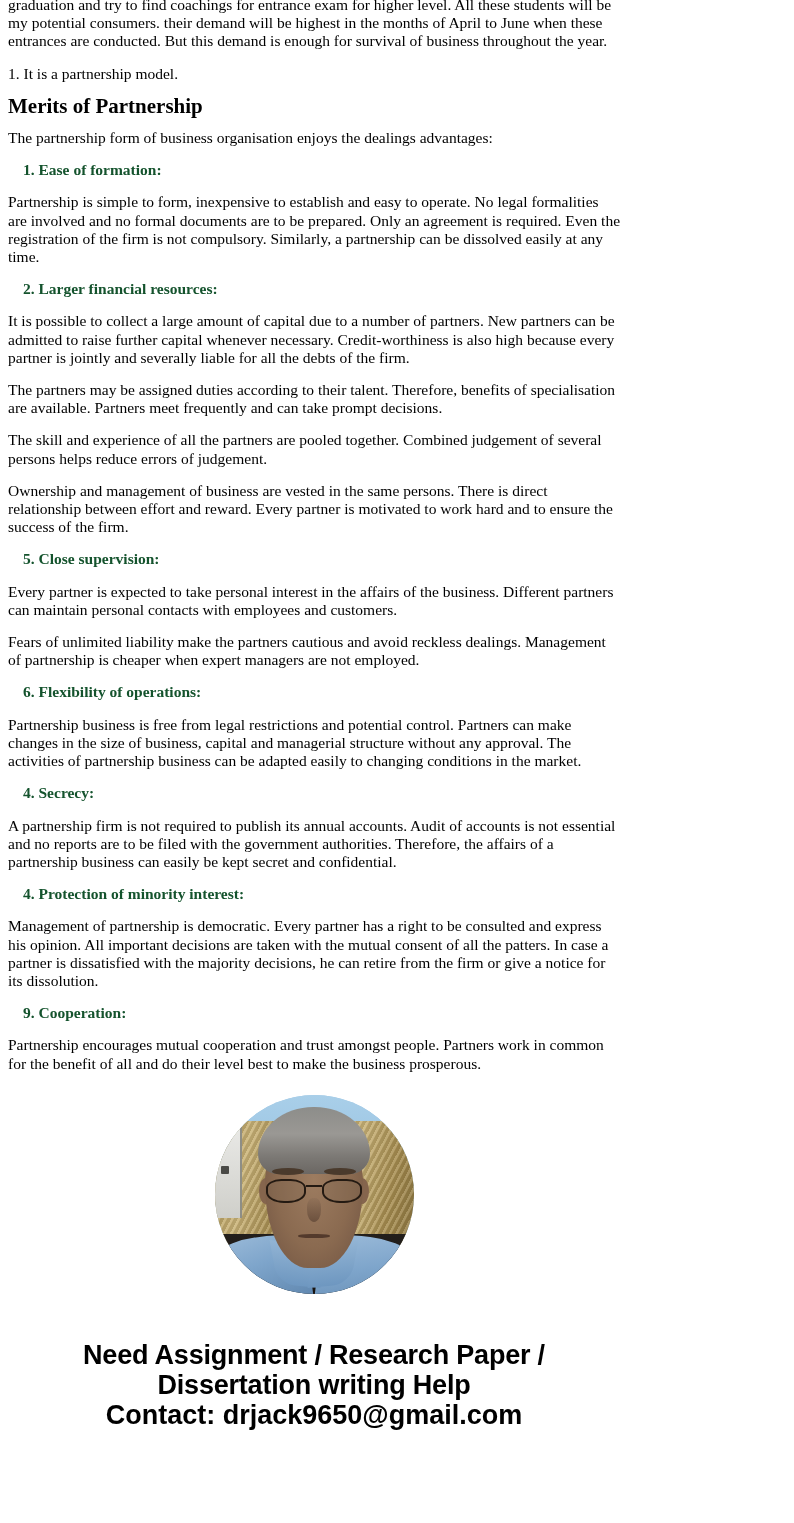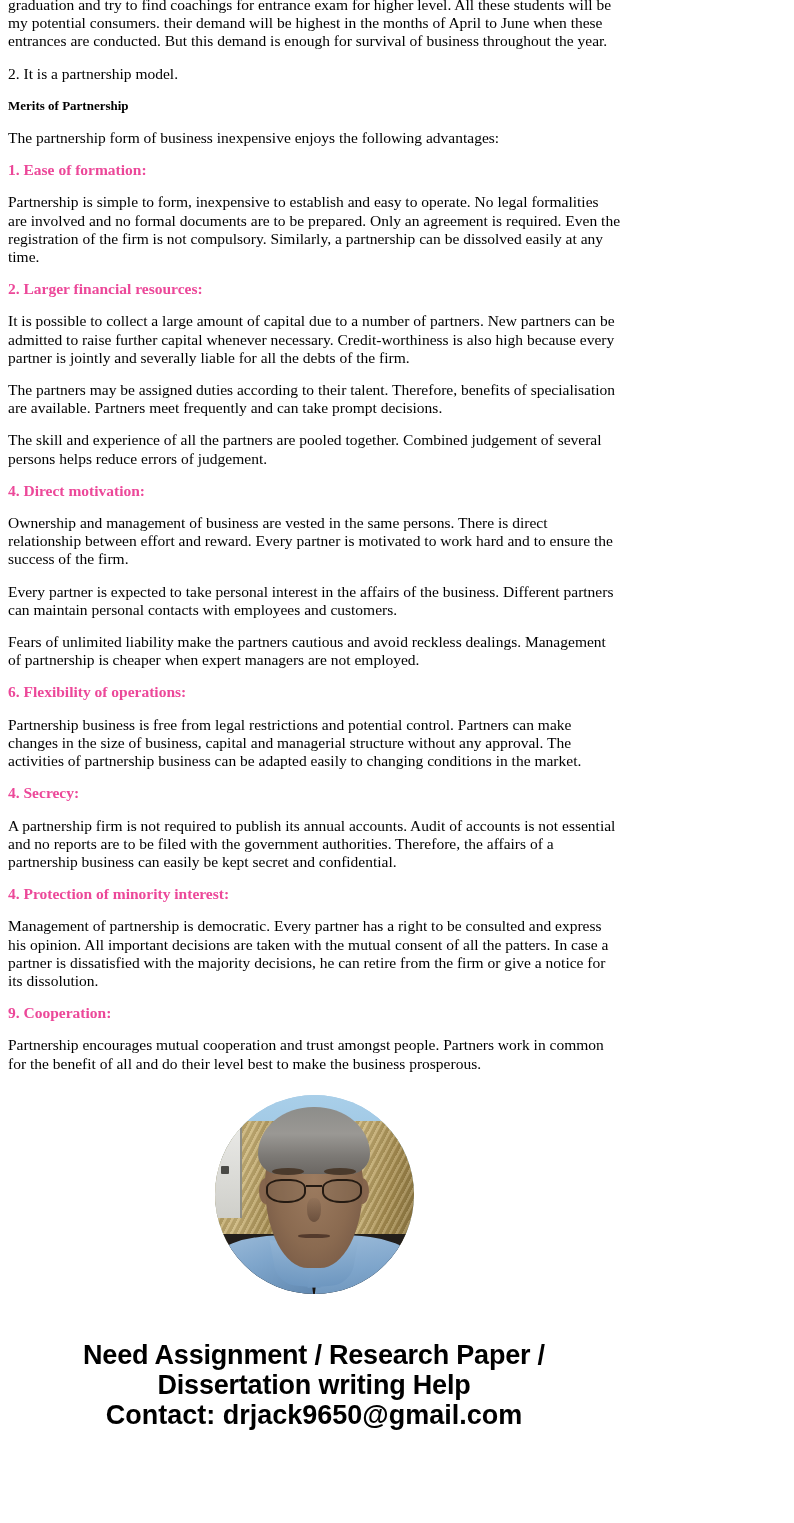--- a/index.html
+++ b/index.html
@@ -28,32 +28,32 @@
     font-size: 15.5px;
     line-height: 18.2px;
     margin: 0 0 14px 0;
     text-align: left;
     color: #000;
   }
   p.para.first {
     margin-top: -4px;
   }
   p.heading {
-    font-size: 13px;
+    font-size: 21px;
     line-height: 18.2px;
     font-weight: bold;
     margin: 0 0 14px 0;
     color: #000;
   }
   p.section-title {
     font-size: 15.5px;
     line-height: 18.2px;
     font-weight: bold;
-    margin: 0 0 14px 0;
-    color: #ec4899;
+    margin: 0 0 14px 15px;
+    color: #14532d;
   }
 
   
   .photo-wrap {
     margin-top: 22px;
     display: flex;
     justify-content: center;
   }
   .avatar {
     position: relative;
@@ -215,38 +215,38 @@
     line-height: 30px;
   }
 </style>
 </head>
 <body>
 
 <div class="page">
 
   <p class="para first">graduation and try to find coachings for entrance exam for higher level. All these students will be my potential consumers. their demand will be highest in the months of April to June when these entrances are conducted. But this demand is enough for survival of business throughout the year.</p>
 
-  <p class="para">2. It is a partnership model.</p>
+  <p class="para">1. It is a partnership model.</p>
 
   <p class="heading">Merits of Partnership</p>
 
-  <p class="para">The partnership form of business inexpensive enjoys the following advantages:</p>
+  <p class="para">The partnership form of business organisation enjoys the dealings advantages:</p>
 
   <p class="section-title">1. Ease of formation:</p>
   <p class="para">Partnership is simple to form, inexpensive to establish and easy to operate. No legal formalities are involved and no formal documents are to be prepared. Only an agreement is required. Even the registration of the firm is not compulsory. Similarly, a partnership can be dissolved easily at any time.</p>
 
   <p class="section-title">2. Larger financial resources:</p>
   <p class="para">It is possible to collect a large amount of capital due to a number of partners. New partners can be admitted to raise further capital whenever necessary. Credit-worthiness is also high because every partner is jointly and severally liable for all the debts of the firm.</p>
 
   <p class="para">The partners may be assigned duties according to their talent. Therefore, benefits of specialisation are available. Partners meet frequently and can take prompt decisions.</p>
   <p class="para">The skill and experience of all the partners are pooled together. Combined judgement of several persons helps reduce errors of judgement.</p>
 
-  <p class="section-title">4. Direct motivation:</p>
   <p class="para">Ownership and management of business are vested in the same persons. There is direct relationship between effort and reward. Every partner is motivated to work hard and to ensure the success of the firm.</p>
 
+  <p class="section-title">5. Close supervision:</p>
   <p class="para">Every partner is expected to take personal interest in the affairs of the business. Different partners can maintain personal contacts with employees and customers.</p>
   <p class="para">Fears of unlimited liability make the partners cautious and avoid reckless dealings. Management of partnership is cheaper when expert managers are not employed.</p>
 
   <p class="section-title">6. Flexibility of operations:</p>
   <p class="para">Partnership business is free from legal restrictions and potential control. Partners can make changes in the size of business, capital and managerial structure without any approval. The activities of partnership business can be adapted easily to changing conditions in the market.</p>
 
   <p class="section-title">4. Secrecy:</p>
   <p class="para">A partnership firm is not required to publish its annual accounts. Audit of accounts is not essential and no reports are to be filed with the government authorities. Therefore, the affairs of a partnership business can easily be kept secret and confidential.</p>
 
   <p class="section-title">4. Protection of minority interest:</p>

